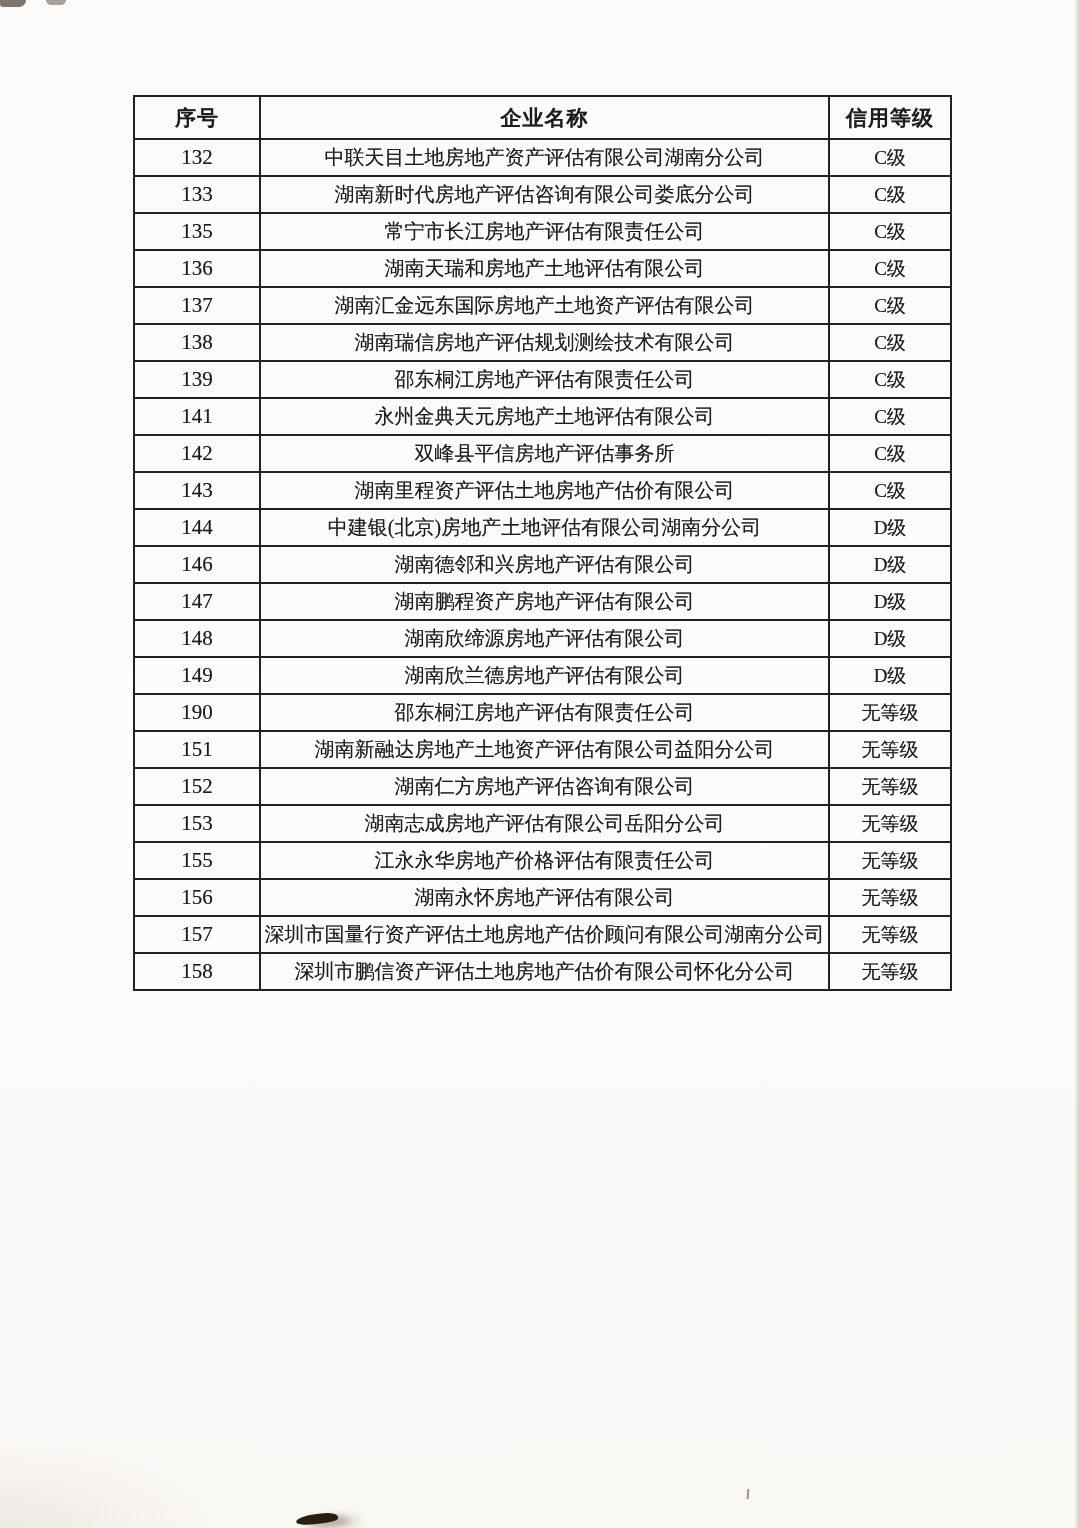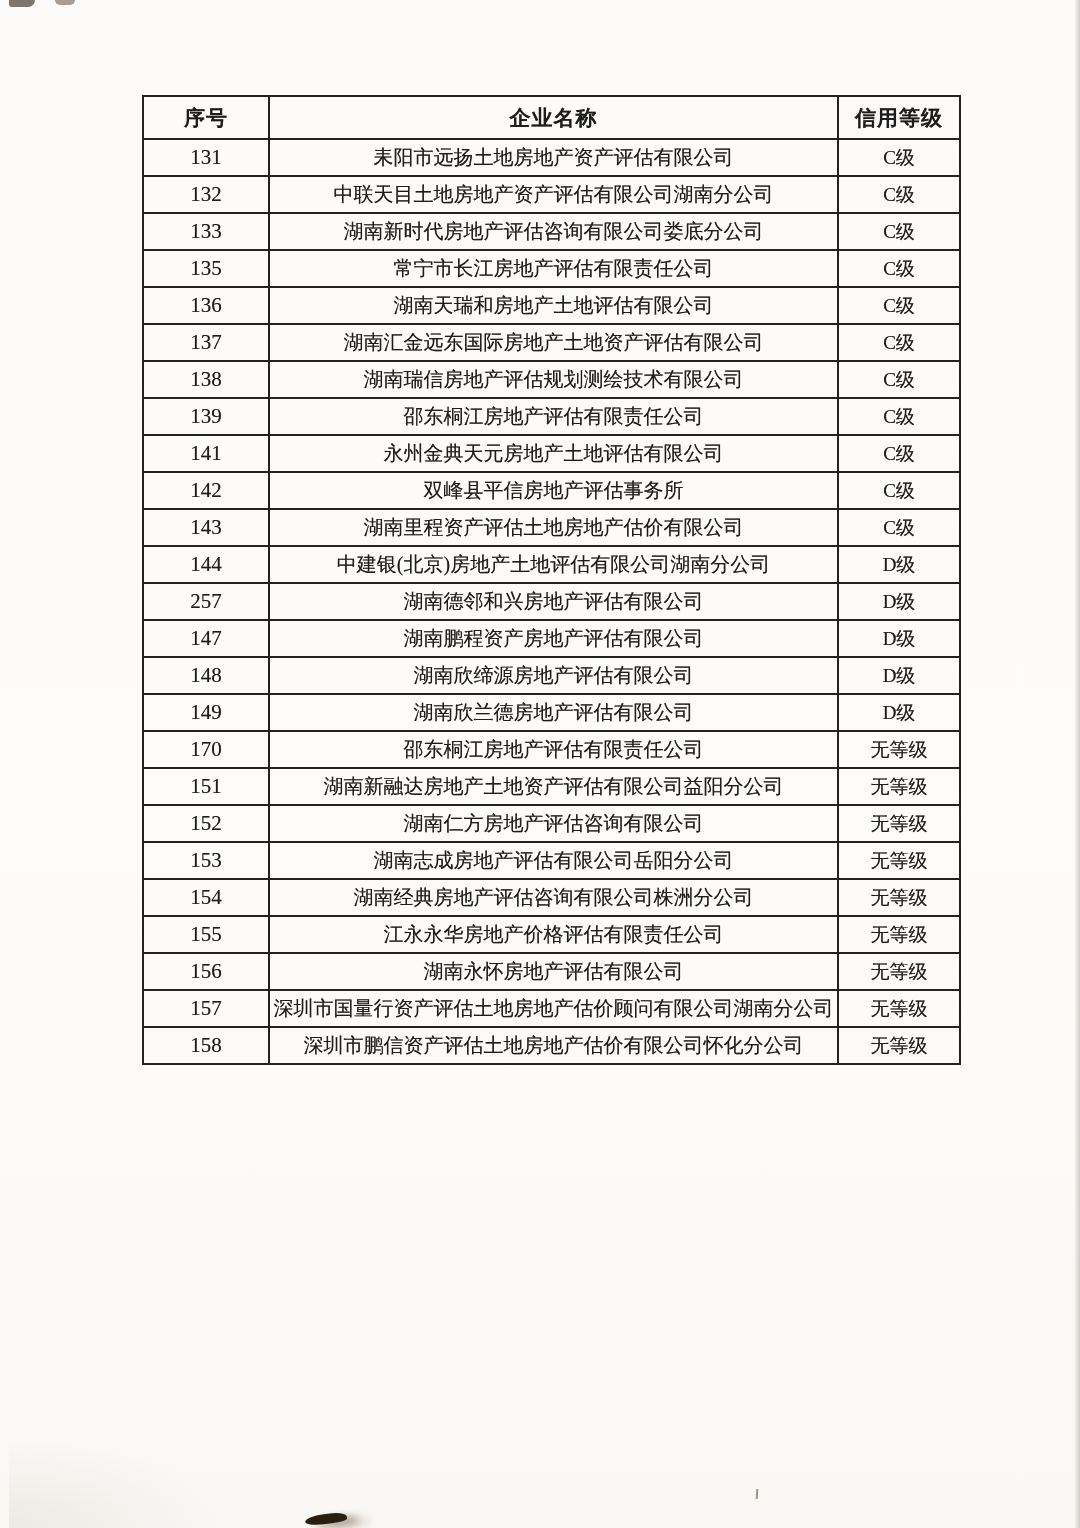--- a/index.html
+++ b/index.html
@@ -11,21 +11,20 @@
     height: 1528px;
     position: relative;
     overflow: hidden;
     background: linear-gradient(180deg, #fcfbf9 0%, #fdfcfa 55%, #faf8f5 100%);
     font-family: "Liberation Serif", "DejaVu Serif", serif;
     color: #1d1d1d;
   }
   .page {
     position: absolute;
     inset: 0;
-    margin-left: 9px;
   }
   
   .doc-table {
     position: absolute;
     left: 133px;
     top: 95px;
     width: 805px;
     border-collapse: collapse;
     table-layout: fixed;
   }
@@ -97,25 +96,20 @@
   <table class="doc-table">
     <thead>
       <tr>
         <th class="col-no">序号</th>
         <th class="col-name">企业名称</th>
         <th class="col-rating">信用等级</th>
       </tr>
     </thead>
     <tbody id="table-body">
         <tr>
-          <td class="cell-no">131</td>
-          <td class="cell-name">耒阳市远扬土地房地产资产评估有限公司</td>
-          <td class="cell-rating">C级</td>
-        </tr>
-        <tr>
           <td class="cell-no">132</td>
           <td class="cell-name">中联天目土地房地产资产评估有限公司湖南分公司</td>
           <td class="cell-rating">C级</td>
         </tr>
         <tr>
           <td class="cell-no">133</td>
           <td class="cell-name">湖南新时代房地产评估咨询有限公司娄底分公司</td>
           <td class="cell-rating">C级</td>
         </tr>
         <tr>
@@ -157,62 +151,57 @@
           <td class="cell-no">143</td>
           <td class="cell-name">湖南里程资产评估土地房地产估价有限公司</td>
           <td class="cell-rating">C级</td>
         </tr>
         <tr>
           <td class="cell-no">144</td>
           <td class="cell-name">中建银(北京)房地产土地评估有限公司湖南分公司</td>
           <td class="cell-rating">D级</td>
         </tr>
         <tr>
-          <td class="cell-no">257</td>
+          <td class="cell-no">146</td>
           <td class="cell-name">湖南德邻和兴房地产评估有限公司</td>
           <td class="cell-rating">D级</td>
         </tr>
         <tr>
           <td class="cell-no">147</td>
           <td class="cell-name">湖南鹏程资产房地产评估有限公司</td>
           <td class="cell-rating">D级</td>
         </tr>
         <tr>
           <td class="cell-no">148</td>
           <td class="cell-name">湖南欣缔源房地产评估有限公司</td>
           <td class="cell-rating">D级</td>
         </tr>
         <tr>
           <td class="cell-no">149</td>
           <td class="cell-name">湖南欣兰德房地产评估有限公司</td>
           <td class="cell-rating">D级</td>
         </tr>
         <tr>
-          <td class="cell-no">170</td>
+          <td class="cell-no">190</td>
           <td class="cell-name">邵东桐江房地产评估有限责任公司</td>
           <td class="cell-rating">无等级</td>
         </tr>
         <tr>
           <td class="cell-no">151</td>
           <td class="cell-name">湖南新融达房地产土地资产评估有限公司益阳分公司</td>
           <td class="cell-rating">无等级</td>
         </tr>
         <tr>
           <td class="cell-no">152</td>
           <td class="cell-name">湖南仁方房地产评估咨询有限公司</td>
           <td class="cell-rating">无等级</td>
         </tr>
         <tr>
           <td class="cell-no">153</td>
           <td class="cell-name">湖南志成房地产评估有限公司岳阳分公司</td>
-          <td class="cell-rating">无等级</td>
-        </tr>
-        <tr>
-          <td class="cell-no">154</td>
-          <td class="cell-name">湖南经典房地产评估咨询有限公司株洲分公司</td>
           <td class="cell-rating">无等级</td>
         </tr>
         <tr>
           <td class="cell-no">155</td>
           <td class="cell-name">江永永华房地产价格评估有限责任公司</td>
           <td class="cell-rating">无等级</td>
         </tr>
         <tr>
           <td class="cell-no">156</td>
           <td class="cell-name">湖南永怀房地产评估有限公司</td>

